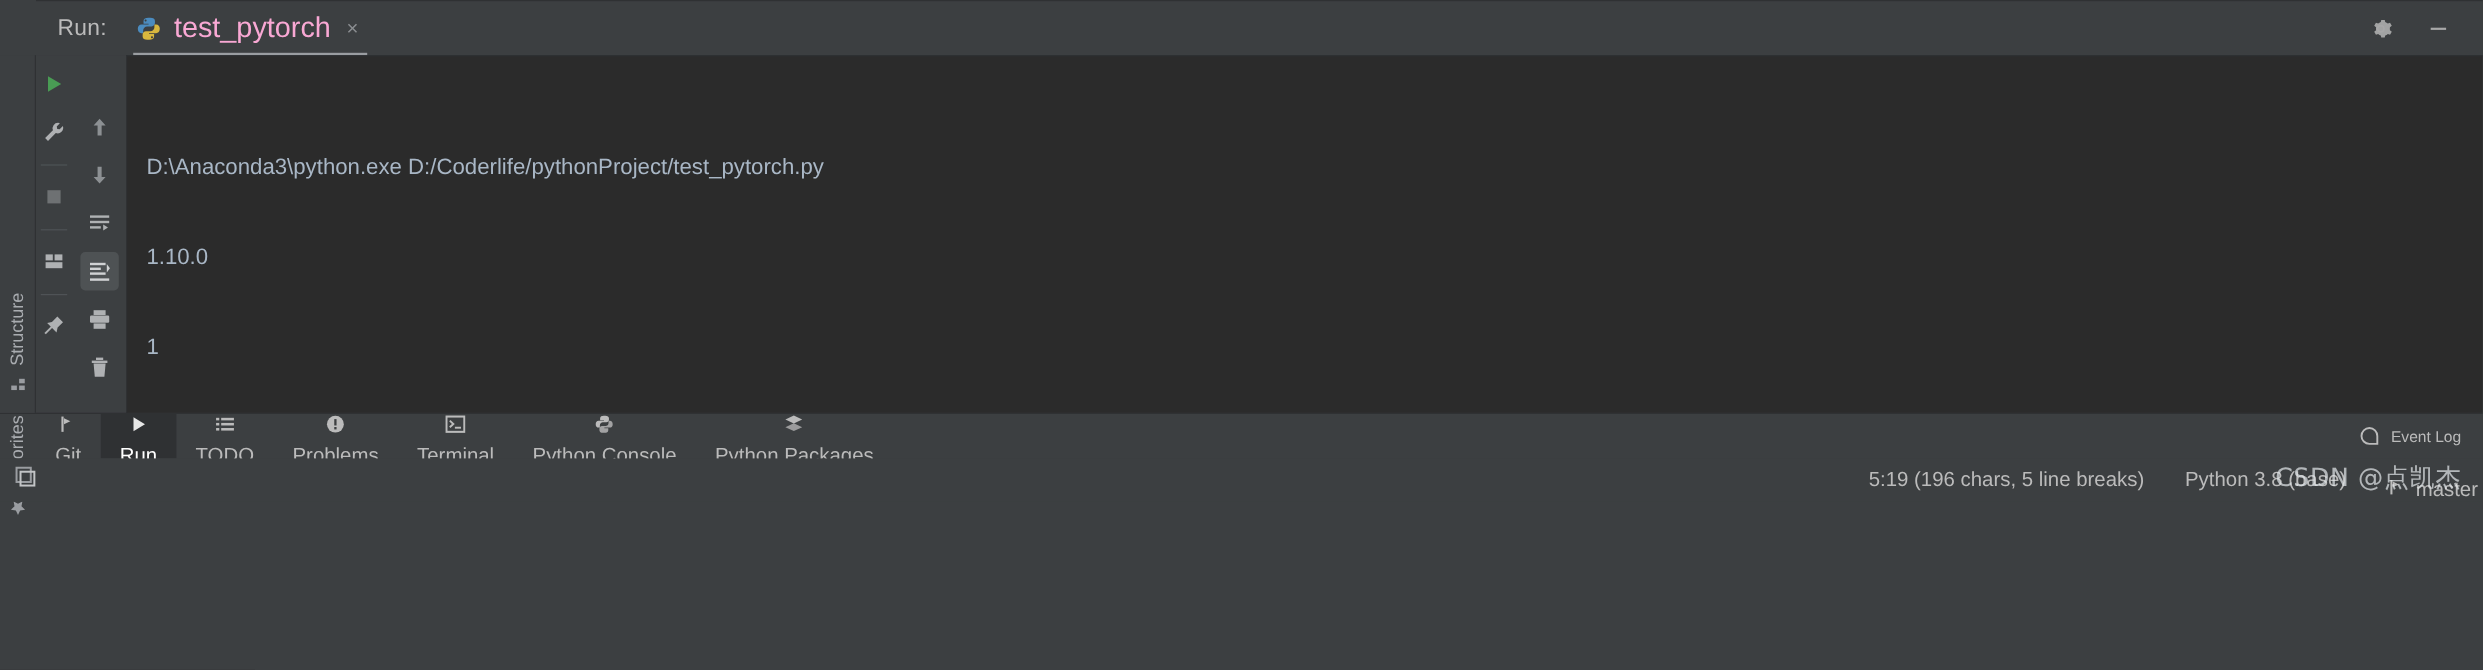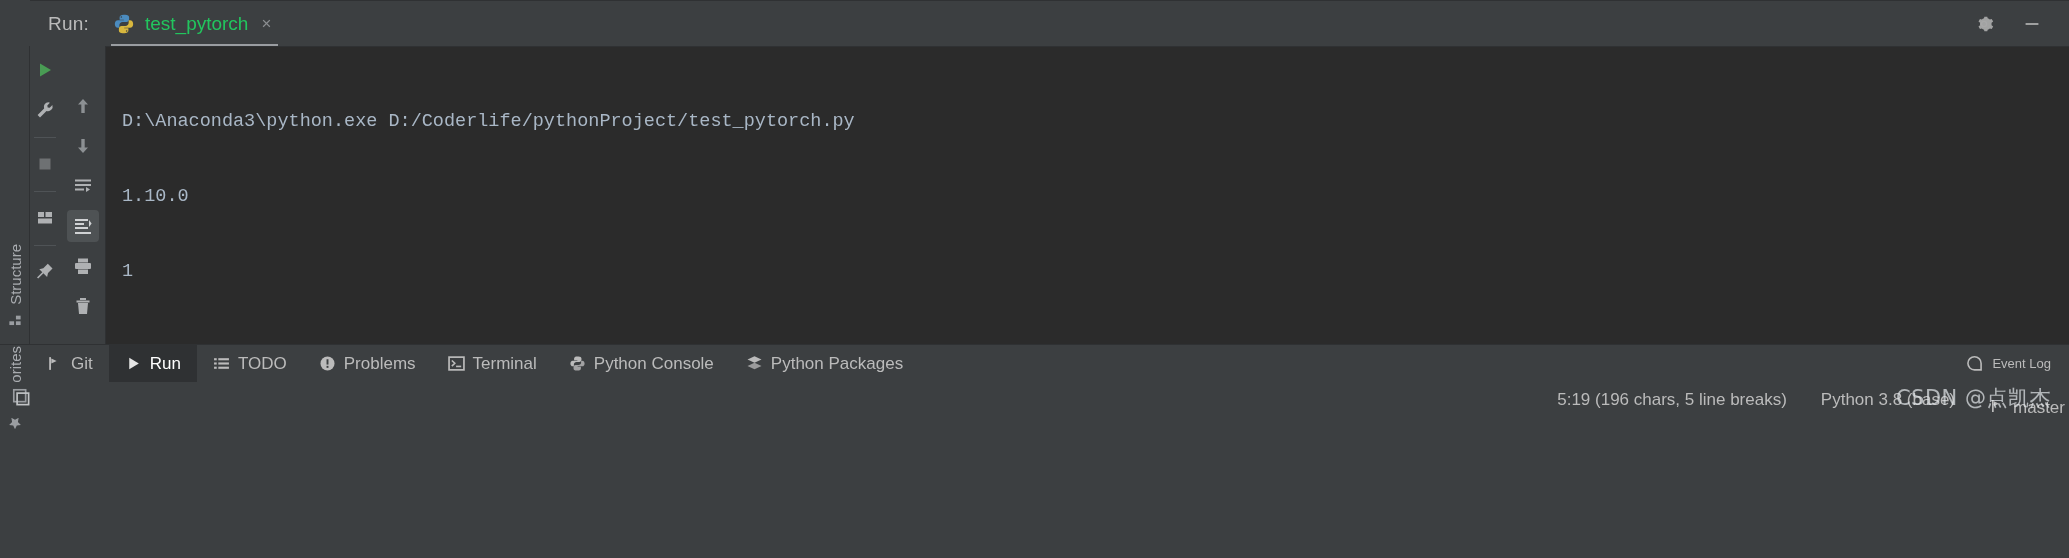--- a/index.html
+++ b/index.html
@@ -53,21 +53,21 @@
     padding: 0 12px 0 10px;
   }
   .run-tab::after {
     content: "";
     position: absolute;
     left: 8px; right: 8px; bottom: 0;
     height: 3px;
     background: #9a9da1;
   }
   .py-icon { width: 22px; height: 22px; display: block; }
-  .tab-title { color: #22c55e; font-size: 19px; text-align: right; }
+  .tab-title { color: #f9a8d4; font-size: 24px; text-align: right; }
   .tab-close {
     color: #8b8e91;
     font-size: 17px;
     line-height: 1;
     padding: 2px 3px;
     cursor: default;
   }
   .topbar-right {
     margin-left: auto;
     display: flex;
@@ -129,22 +129,22 @@
   .console-wrap {
     flex: 1;
     min-width: 0;
     background: #2b2b2b;
     border-left: 1px solid #2f3133;
     border-top: 1px solid #2f3133;
     position: relative;
     overflow: hidden;
   }
   .console {
-    padding: 12px 0 0 16px;
-    font-family: Liberation Mono, monospace;
+    padding: 29px 0 0 16px;
+    font-family: Liberation Sans, sans-serif;
     font-size: 18.5px;
     line-height: 25px;
     color: #a9b7c6;
     white-space: pre;
   }
   .cl { display: block; height: 25px; }
 
   
   .bottombar {
     height: 38px; flex: 0 0 38px;
@@ -155,20 +155,21 @@
     padding-left: 30px;
   }
   .btab {
     display: flex;
     align-items: center;
     gap: 8px;
     padding: 0 16px;
     color: #bbbbbb;
     font-size: 17px;
     white-space: nowrap;
+    flex-direction: column;
   }
   .btab.active { background: #2f3133; color: #ffffff; }
   .bico { width: 17px; height: 17px; display: block; flex: 0 0 17px; }
   .bottombar-right {
     margin-left: auto;
     display: flex;
     align-items: center;
     padding-right: 18px;
   }
   .eventlog {

